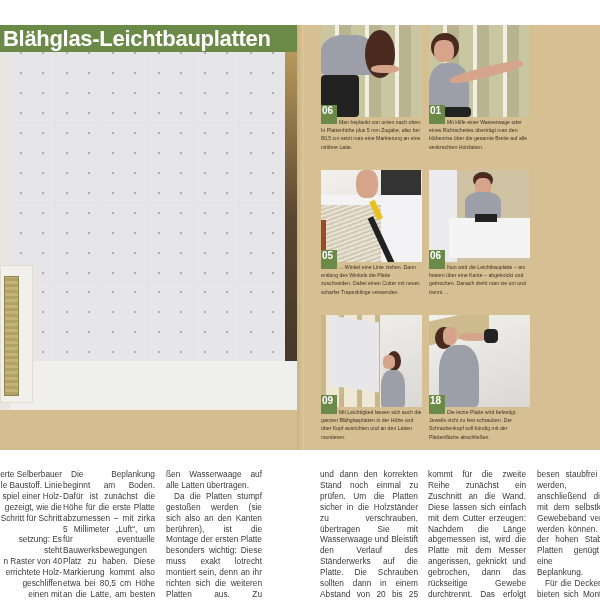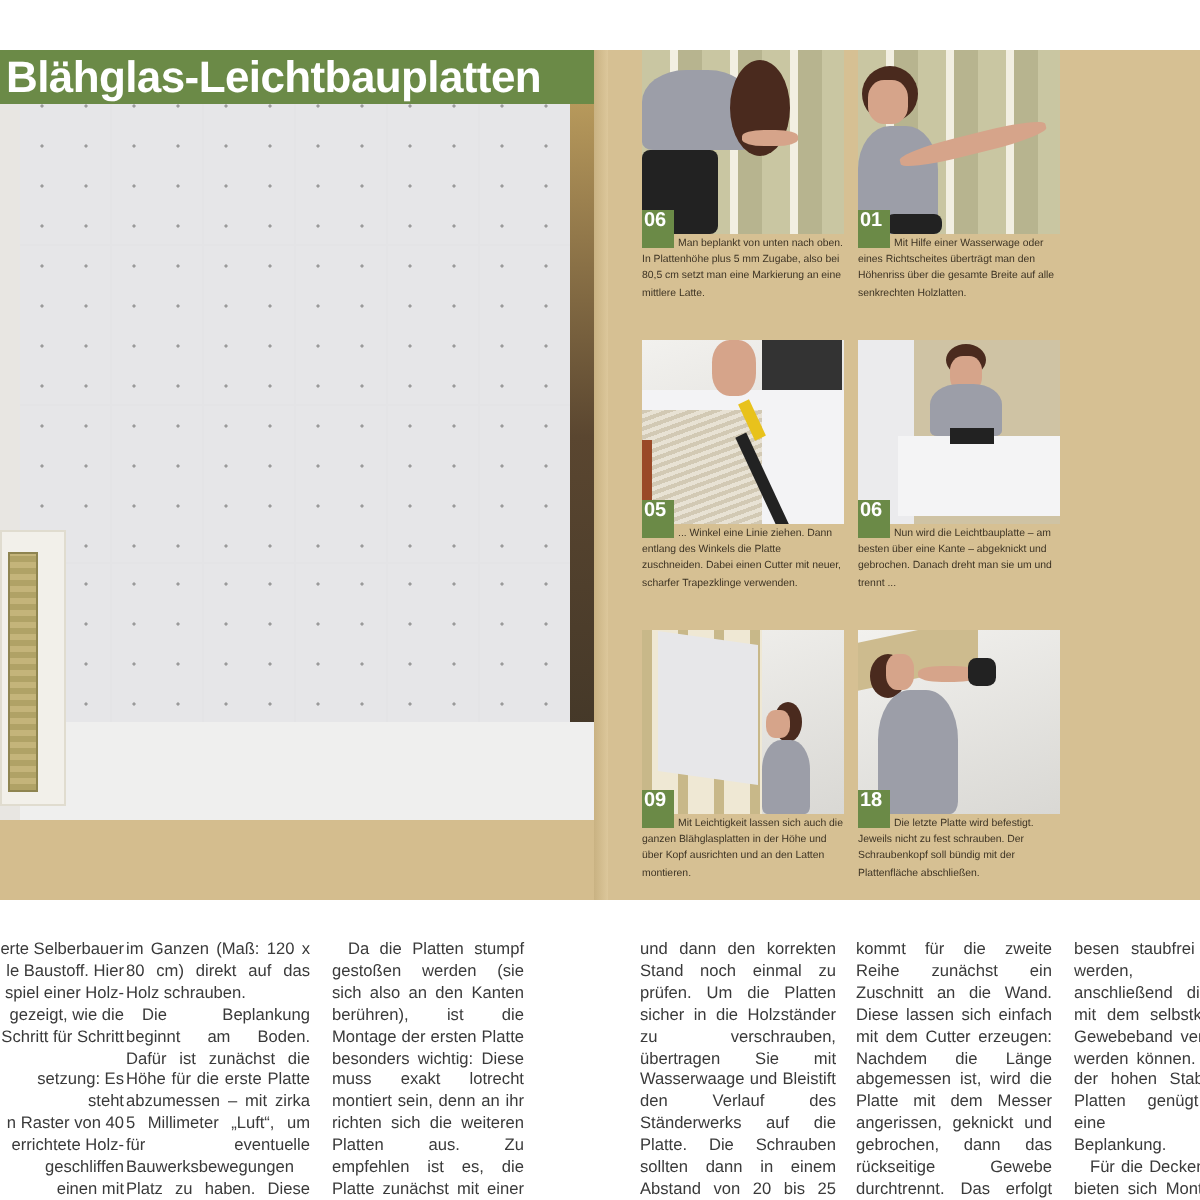--- a/index.html
+++ b/index.html
@@ -197,38 +197,38 @@
 
 <div class="step" style="left:537px; top:315px; width:63px; overflow:hidden;">
   
   
   
 </div>
 
 <div class="text-area">
   <div class="col" style="left:0; width:62px; text-align:right;">
     <p>erte Selberbauer</p>
-    <p>le Baustoff. Hier</p>
+    <p>le Baustoff. Linie</p>
     <p>spiel einer Holz-</p>
     <p>gezeigt, wie die</p>
     <p>Schritt für Schritt</p>
     <p style="height:10.9px;"></p>
     <p>setzung: Es steht</p>
     <p>n Raster von 40</p>
     <p>errichtete Holz-</p>
     <p>geschliffen</p>
     <p>einen mit Dämm-</p>
     <p>. So lassen sich</p>
 
   </div>
   <div class="col" style="left:63px; width:92px;">
-    <p>im Ganzen (Maß: 120 x 80 cm) direkt auf das Holz schrauben.</p>
     <p class="indent">Die Beplankung beginnt am Boden. Dafür ist zunächst die Höhe für die erste Platte abzumessen – mit zirka 5 Millimeter „Luft“, um für eventuelle Bauwerksbewegungen Platz zu haben. Diese Markierung kommt also etwa bei 80,5 cm Höhe an die Latte, am besten an einer mittleren. Dieses Maß wird dann mit einer gro-</p>
   </div>
   <div class="col" style="left:166px; width:96px;">
+    <p>ßen Wasserwaage auf alle Latten übertragen.</p>
     <p class="indent">Da die Platten stumpf gestoßen werden (sie sich also an den Kanten berühren), ist die Montage der ersten Platte besonders wichtig: Diese muss exakt lotrecht montiert sein, denn an ihr richten sich die weiteren Platten aus. Zu empfehlen ist es, die Platte zunächst mit einer Schnellbauschraube locker zu fixieren</p>
   </div>
   <div class="col" style="left:320px; width:98px;">
     <p>und dann den korrekten Stand noch einmal zu prüfen. Um die Platten sicher in die Holzständer zu verschrauben, übertragen Sie mit Wasserwaage und Bleistift den Verlauf des Ständerwerks auf die Platte. Die Schrauben sollten dann in einem Abstand von 20 bis 25 Zentimetern gesetzt werden.</p>
 
   </div>
   <div class="col" style="left:428px; width:98px;">
     <p>kommt für die zweite Reihe zunächst ein Zuschnitt an die Wand. Diese lassen sich einfach mit dem Cutter erzeugen: Nachdem die Länge abgemessen ist, wird die Platte mit dem Messer angerissen, geknickt und gebrochen, dann das rückseitige Gewebe durchtrennt. Das erfolgt staubfrei – die Schnittkante sollte nur leicht geschliffen werden. Die fertige Wand sollte mit einem Hand-</p>
   </div>
   <div class="col" style="left:537px; width:98px;">

